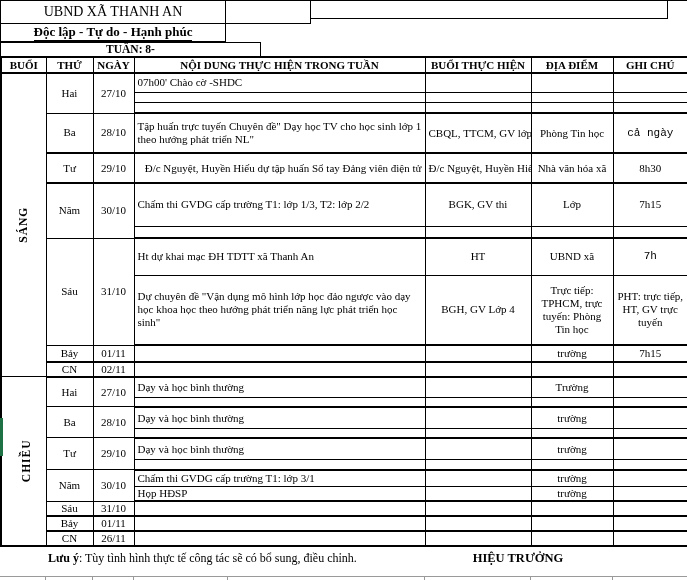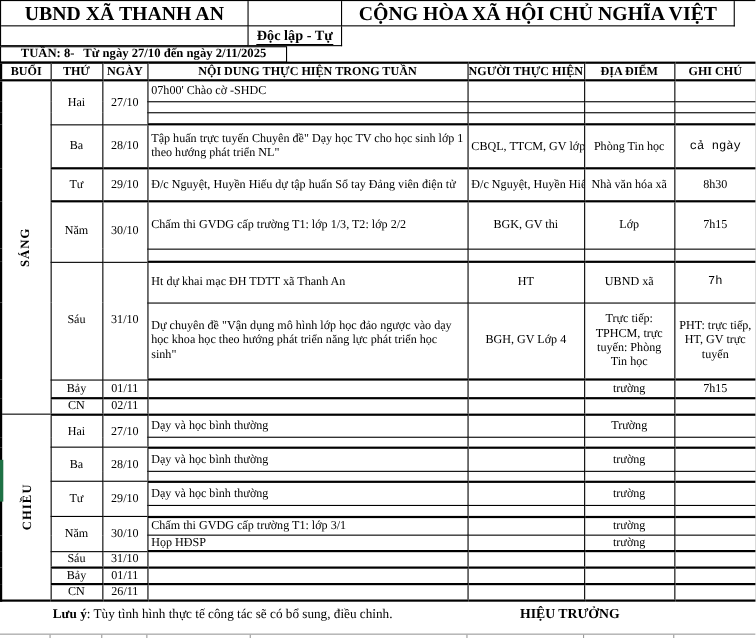--- a/index.html
+++ b/index.html
@@ -1,41 +1,41 @@
 <!DOCTYPE html>
 <html><head>
 <meta charset="utf-8">
 <style>
   html,body{margin:0;padding:0;background:#fff;}
   .page{position:relative;width:687px;height:580px;background:#fff;overflow:hidden;
         font-family:"Liberation Serif","DejaVu Serif",serif;color:#000;}
   
   .lh{display:grid;grid-template-columns:225px 85px 357px;border-top:1px solid #000;border-left:1px solid #000;}
   .lh-cell{border-right:1px solid #000;border-bottom:1px solid #000;text-align:center;overflow:hidden;}
-  .lh-r1{height:22px;line-height:22px;font-weight:bold;font-size:18px;}
+  .lh-r1{height:22px;line-height:22px;font-weight:normal;font-size:14px;}
   .lh-r2{height:17px;line-height:15px;font-weight:bold;font-size:13px;}
   .short-underline{width:96px;height:0;border-bottom:1px solid #000;margin:-2px auto 0 auto;}
   .ul-full{border-bottom:1px solid #000;padding-bottom:1px;}
   
   .doc-title{height:16px;margin-top:2px;text-align:center;font-weight:bold;font-size:16px;line-height:16px;}
   
   .week-row{display:flex;height:14px;margin-top:0;flex-direction:column;}
   .wk-tick{border-right:1px solid #000;height:14px;}
   .wk-cell{width:259px;border:1px solid #000;text-align:center;font-weight:bold;font-size:11.5px;line-height:13px;
            display:flex;justify-content:center;gap:8px;}
   
   table.sched{border-collapse:collapse;table-layout:fixed;width:687px;border:2px solid #000;}
   table.sched th{border:1px solid #000;border-top:2px solid #000;border-bottom:2px solid #000;
                  font-size:11px;font-weight:bold;padding:0;height:14px;overflow:hidden;white-space:nowrap;}
   table.sched td{border:1px solid #000;font-size:11px;padding:0 3px;overflow:hidden;vertical-align:middle;line-height:1.18;}
   td.c-noidung{text-align:left;margin-left:41px;}
   td.c-nguoi,td.c-diadiem,td.c-ghichu,td.c-thu,td.c-ngay{text-align:center;padding:0 1px;}
   td.c-thu{font-weight:normal;}
   td.c-nguoi{white-space:nowrap;}
-  td.clip{white-space:nowrap;}
+  td.clip{white-space:nowrap;text-align:right;}
   td.vbottom{vertical-align:bottom;padding-bottom:1px;font-family:Liberation Mono, monospace;}
   td.vtop{vertical-align:top;}
   tr.day-end > td{border-bottom-width:2px;}
   td.span-day{border-bottom-width:2px;}
   td.c-buoi{border-bottom-width:2px;text-align:center;vertical-align:middle;padding:0;}
   .vlabel{display:inline-block;transform:rotate(-90deg);font-weight:bold;font-size:11.5px;letter-spacing:1px;white-space:nowrap;}
   
   .footer-row{position:relative;height:23px;}
   .foot-note{position:absolute;left:48px;top:0;height:23px;line-height:23px;font-size:12px;white-space:nowrap;}
   .foot-sign{position:absolute;left:424px;width:188px;top:0;height:23px;line-height:23px;
@@ -47,57 +47,55 @@
   .green-strip{position:absolute;left:0;top:418px;width:3px;height:38px;background:#1e7145;}
 </style>
 </head>
 <body>
 
 <div class="page">
 
   <div class="lh">
     <div class="lh-cell lh-r1" style="border-left:none;">UBND XÃ THANH AN</div>
     <div class="lh-cell lh-r1"></div>
-    <div class="lh-cell lh-r1">CỘNG HÒA XÃ HỘI CHỦ NGHĨA VIỆT NAM</div>
 
     <div class="lh-cell lh-r2"></div>
     <div class="lh-cell lh-r2">
       <span class="ul-full">Độc lập - Tự do - Hạnh phúc</span>
     </div>
   </div>
 
 
   <div class="week-row">
     <div class="wk-tick" style="width:44px"></div>
     <div class="wk-tick" style="width:46px"></div>
     <div class="wk-tick" style="width:40px"></div>
     <div class="wk-tick" style="width:290px"></div>
     <div class="wk-cell">
       <span>TUẦN: 8-</span>
-      <span>Từ ngày 27/10 đến ngày 2/11/2025</span>
     </div>
   </div>
 
   <table class="sched">
     <colgroup id="cols">
         <col style="width: 45px;">
         <col style="width: 47px;">
         <col style="width: 41px;">
         <col style="width: 291px;">
         <col style="width: 106px;">
         <col style="width: 82px;">
         <col style="width: 75px;">
       </colgroup>
     <thead>
       <tr>
         <th>BUỔI</th>
         <th>THỨ</th>
         <th>NGÀY</th>
         <th>NỘI DUNG THỰC HIỆN TRONG TUẦN</th>
-        <th>NGƯỜI THỰC HIỆN</th>
+        <th>BUỔI THỰC HIỆN</th>
         <th>ĐỊA ĐIỂM</th>
         <th>GHI CHÚ</th>
       </tr>
     </thead>
     <tbody id="tbody">
         <tr style="height: 19px;">
           <td class="c-buoi" rowspan="11"><span class="vlabel">SÁNG</span></td>
           <td class="c-thu span-day" rowspan="3">Hai</td>
           <td class="c-ngay span-day" rowspan="3">27/10</td>
           <td class="c-noidung vtop">07h00' Chào cờ -SHDC</td>

